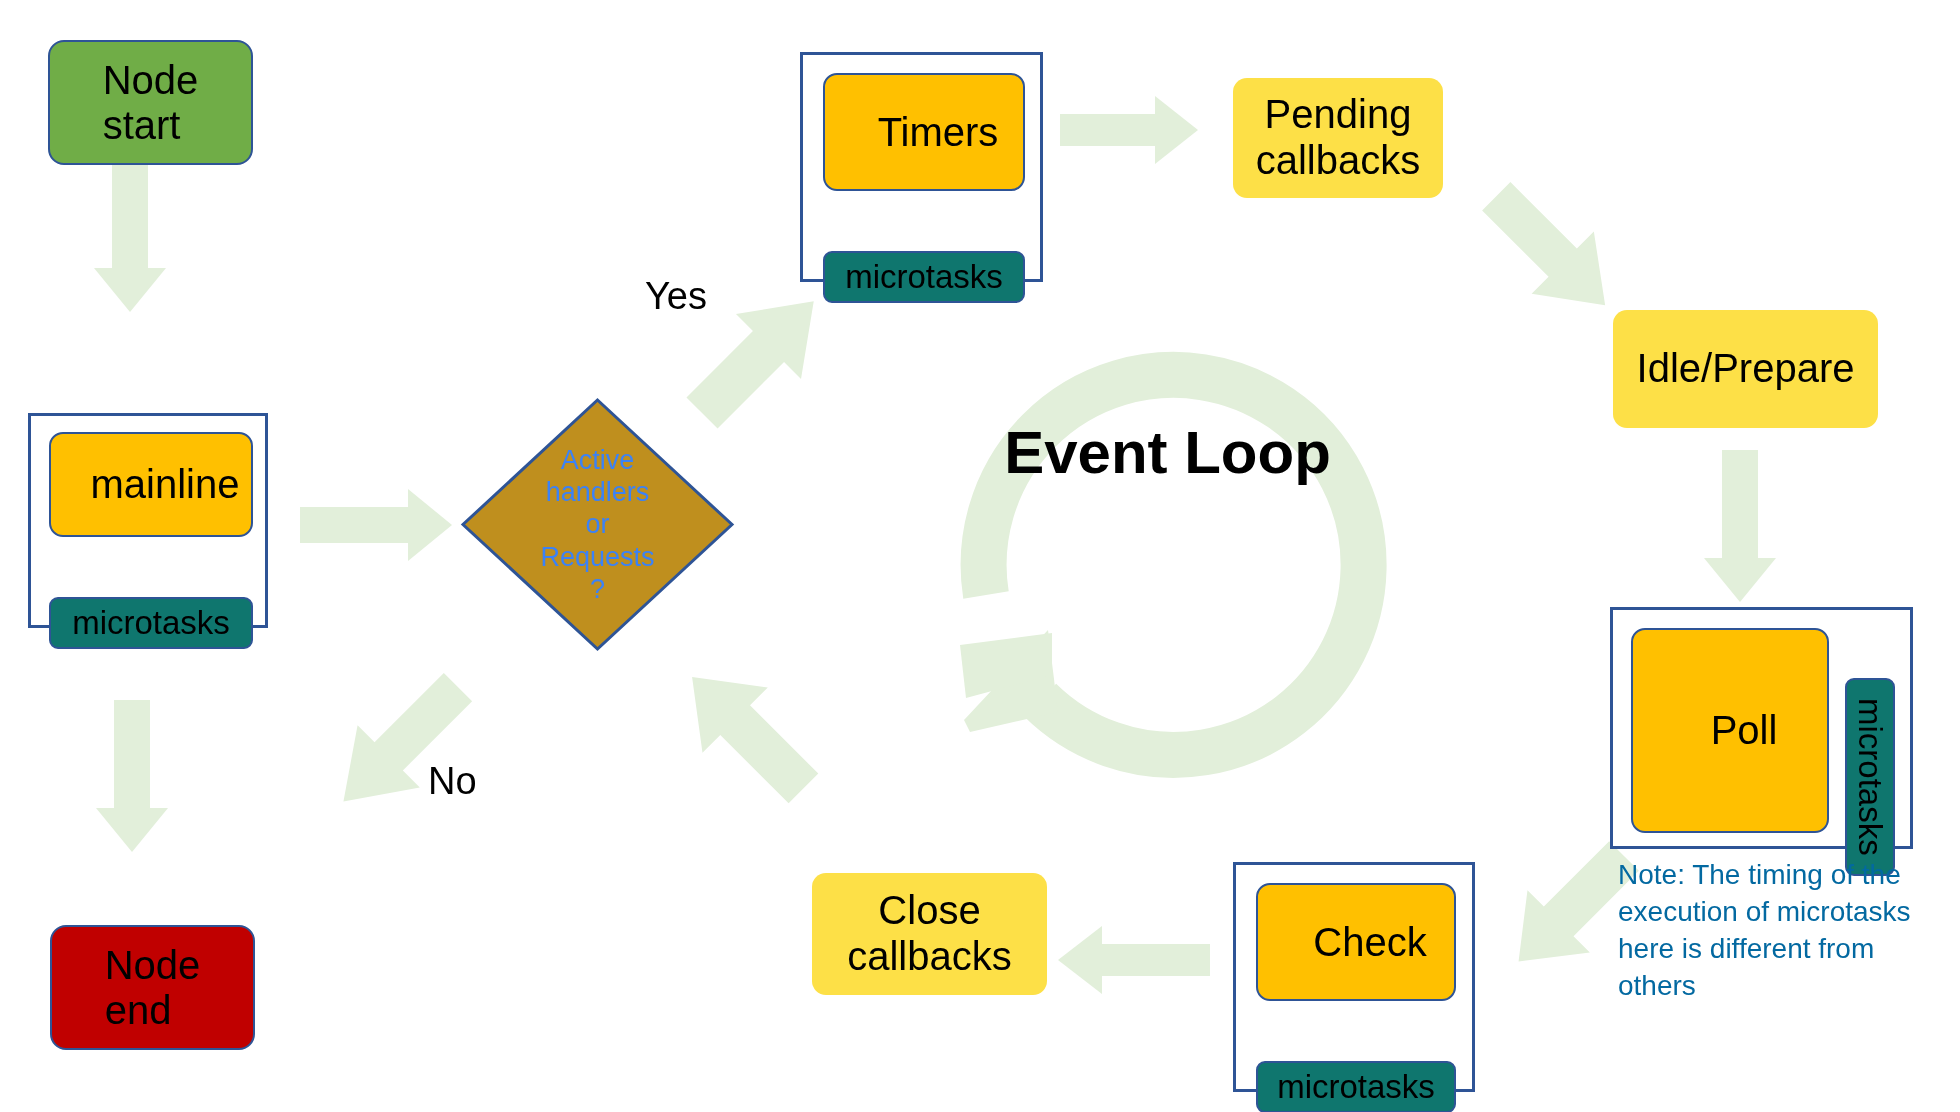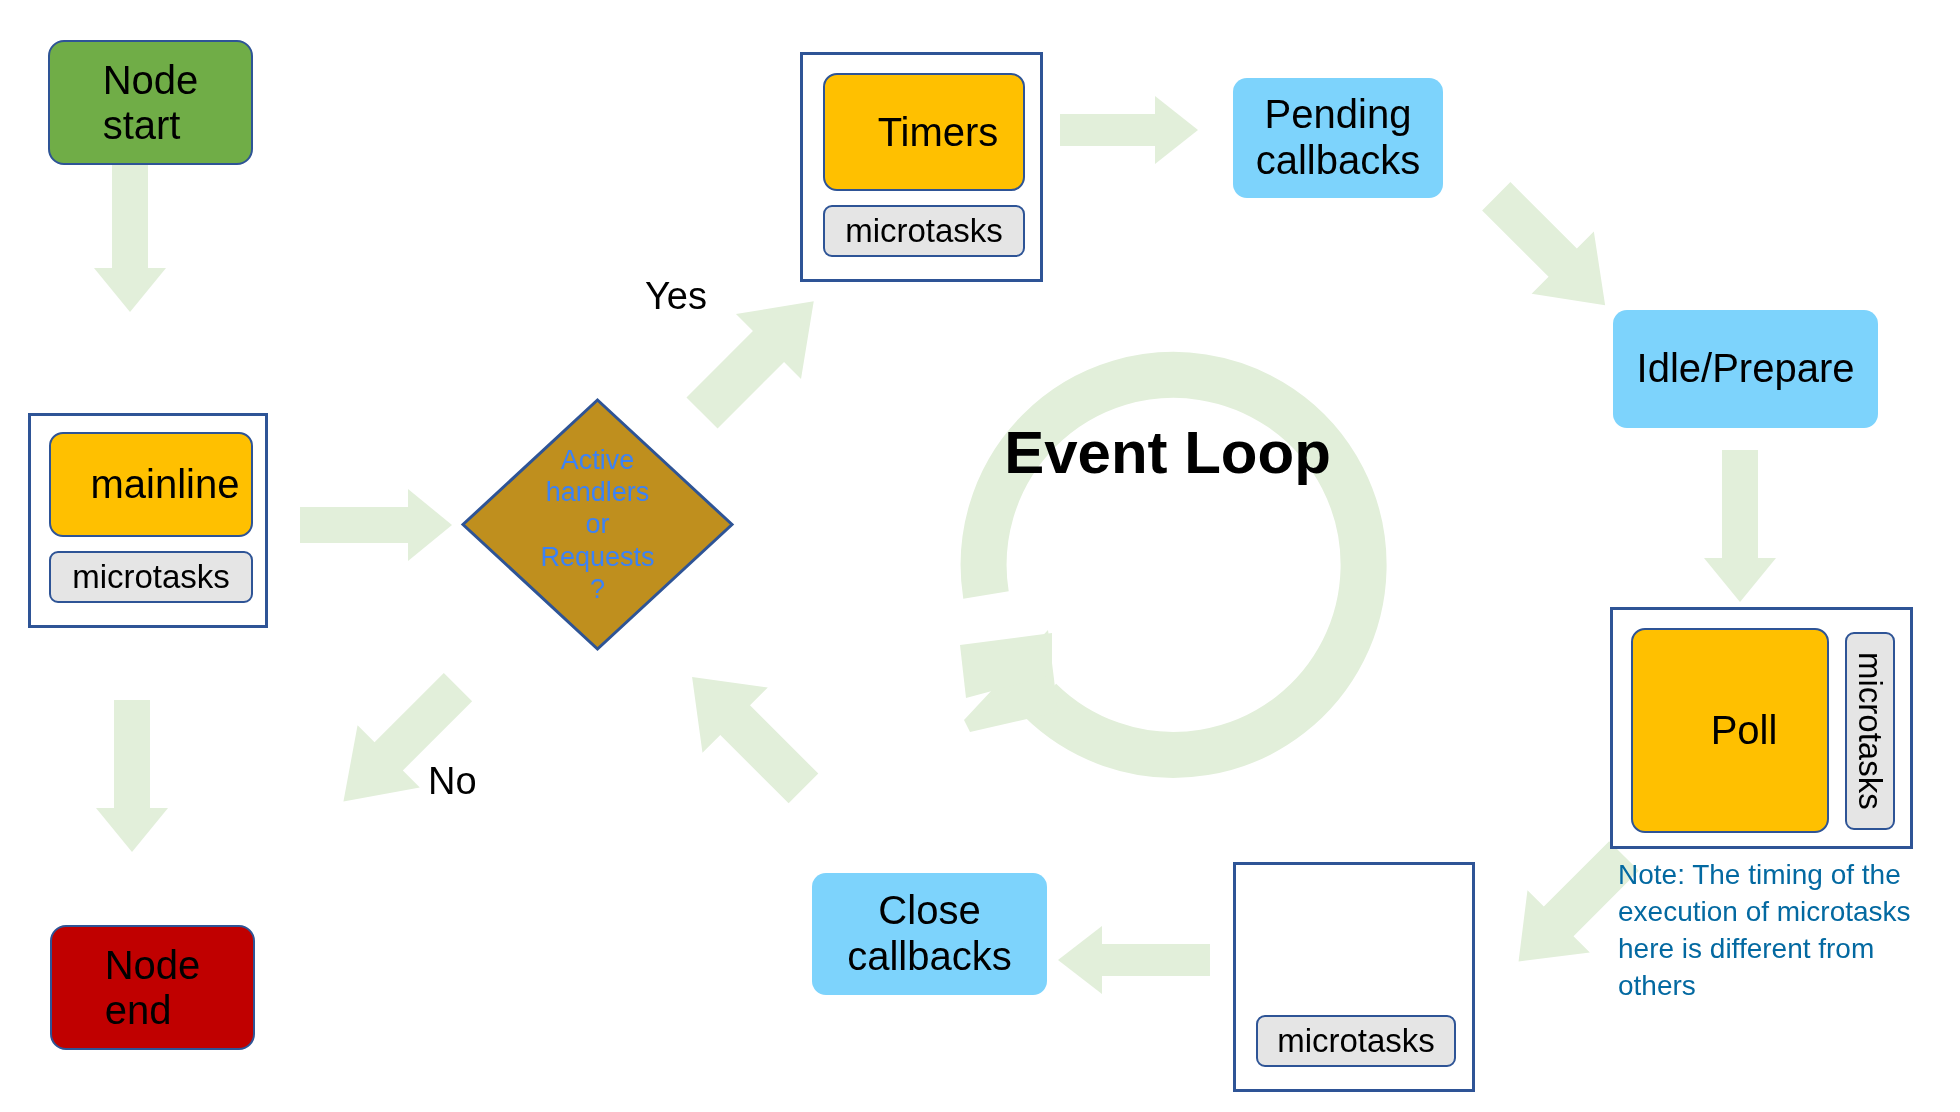--- a/index.html
+++ b/index.html
@@ -51,39 +51,40 @@
     display: flex;
     align-items: center;
     justify-content: center;
     font-size: 40px;
     color: #000;
     box-sizing: border-box;
     padding-left: 28px;
   }
   .phase-micro {
     position: absolute;
-    background: #e5e5e5;
+    background: #0f766e;
     border: 2px solid #2E5496;
     border-radius: 9px;
     display: flex;
     align-items: center;
     justify-content: center;
     font-size: 33px;
     color: #000;
     box-sizing: border-box;
+    margin-top: 46px;
   }
   .phase-micro.vertical {
     writing-mode: vertical-rl;
     text-orientation: mixed;
   }
 
   
   .bluebox {
     position: absolute;
-    background: #7dd3fc;
+    background: #fde047;
     border-radius: 14px;
     display: flex;
     align-items: center;
     justify-content: center;
     text-align: center;
     font-size: 40px;
     color: #000;
     white-space: pre-line;
     line-height: 1.14;
     box-sizing: border-box;
@@ -239,19 +240,20 @@
   <div class="phase-group" style="left:1610px; top:607px; width:303px; height:242px;">
     <div class="phase-main" style="left:18px; top:18px; width:198px; height:205px;">Poll</div>
     <div class="phase-micro vertical" style="left:232px; top:22px; width:50px; height:198px;">microtasks</div>
   </div>
 
   <div class="note" style="left:1618px; top:857px;">Note: The timing of the
 execution of microtasks
 here is different from others</div>
 
   <div class="phase-group" style="left:1233px; top:862px; width:242px; height:230px;">
+    <div class="phase-main" style="left:20px; top:18px; width:200px; height:118px;">Check</div>
     <div class="phase-micro" style="left:20px; top:150px; width:200px; height:52px;">microtasks</div>
   </div>
 
   <div class="bluebox" style="left:812px; top:873px; width:235px; height:122px;">Close
 callbacks</div>
 
 </div>
 
 </body></html>

